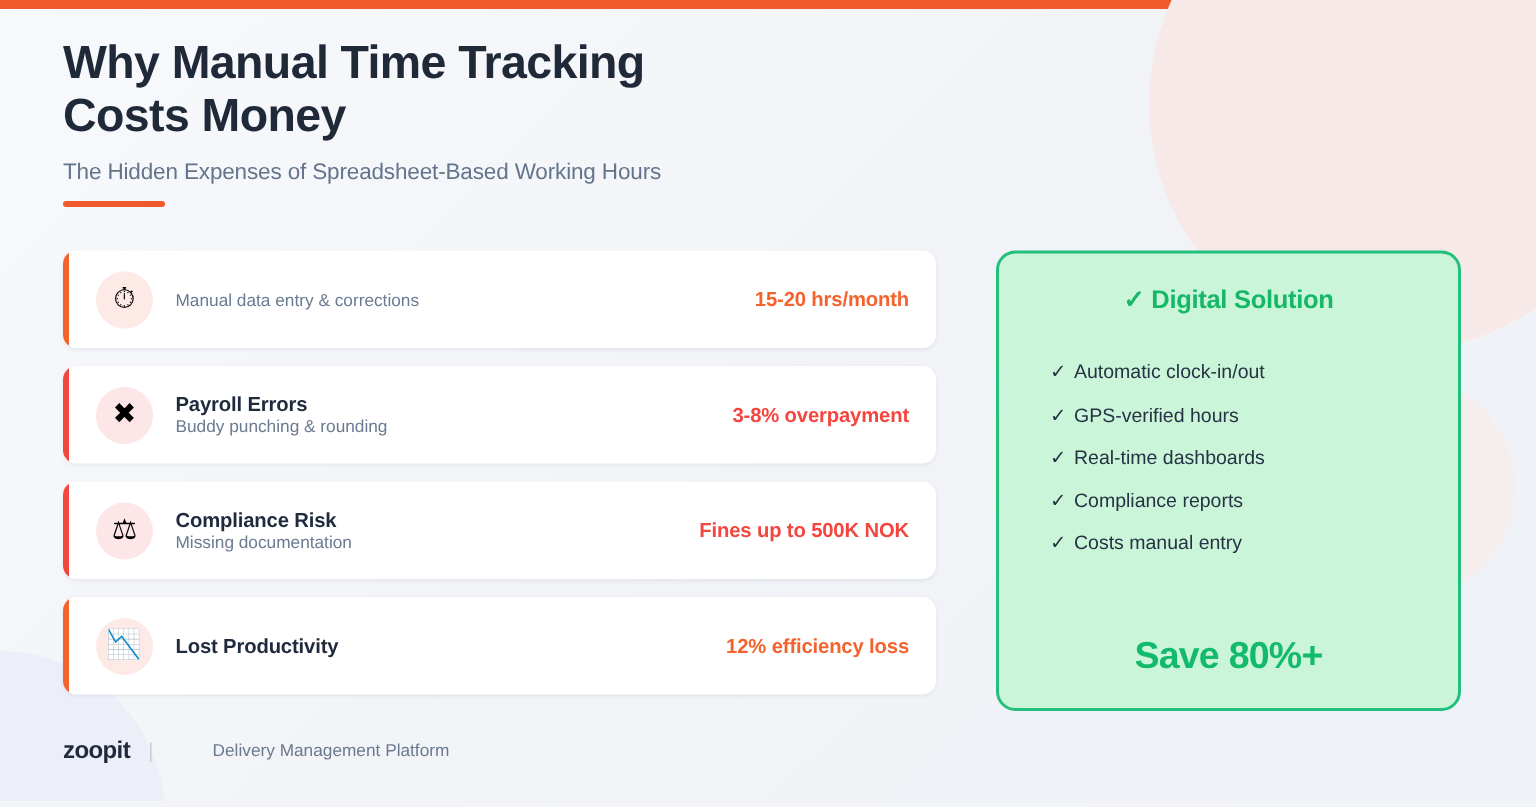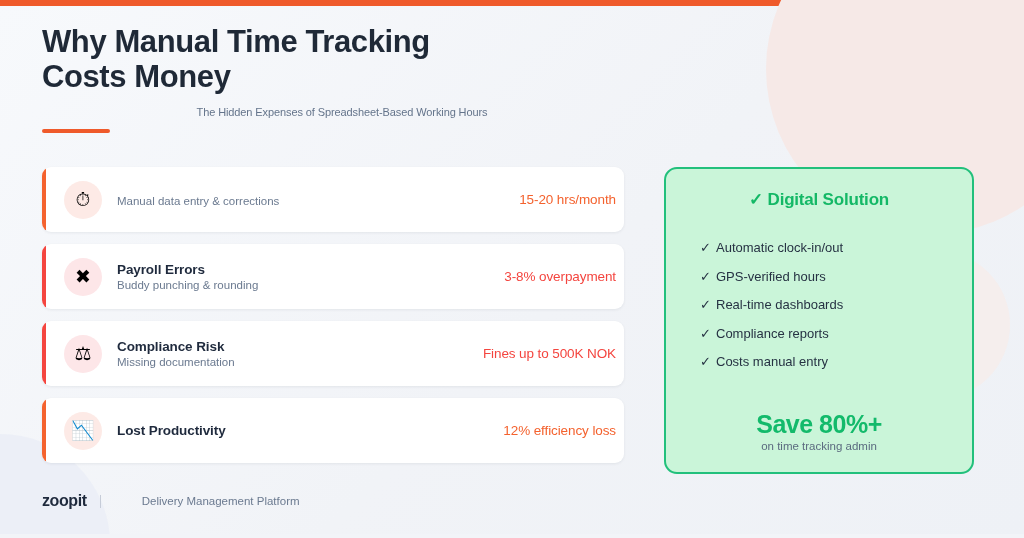--- a/index.html
+++ b/index.html
@@ -68,24 +68,23 @@
   .title {
     margin: 0;
     font-size: 31px;
     line-height: 35px;
     font-weight: bold;
     color: #1f2937;
     letter-spacing: -0.4px;
   }
   .subtitle {
     margin: 12px 0 0 0;
-    font-size: 11px;
+    font-size: 15px;
     color: #64748b;
     letter-spacing: -0.1px;
-    text-align: center;
   }
   .title-rule {
     margin-top: 11px;
     width: 68px;
     height: 4px;
     border-radius: 2px;
     background: #ef5a2b;
   }
 
   
@@ -136,23 +135,23 @@
     color: #1f2a3d;
     letter-spacing: -0.1px;
   }
   .card-sub {
     margin-top: 2px;
     font-size: 11.5px;
     color: #6b7a90;
   }
   .card-impact {
     flex: 0 0 auto;
-    margin-right: 8px;
+    margin-right: 18px;
     font-size: 13.5px;
-    font-weight: normal;
+    font-weight: bold;
     text-align: right;
     letter-spacing: -0.1px;
   }
 
   
   .solution {
     position: absolute;
     left: 664px;
     top: 167px;
     width: 310px;
@@ -313,21 +312,20 @@
         <span class="tick">✓</span>
         <span>Compliance reports</span>
       </li>
       <li>
         <span class="tick">✓</span>
         <span>Costs manual entry</span>
       </li>
     </ul>
     <div class="solution-footer">
       <div class="save-head">Save 80%+</div>
-      <div class="save-sub">on time tracking admin</div>
     </div>
   </div>
 
   <div class="footer">
     <span class="brand">zoopit</span>
     <span class="brand-divider"></span>
     <span class="brand-tag">Delivery Management Platform</span>
   </div>
 
 </div>

